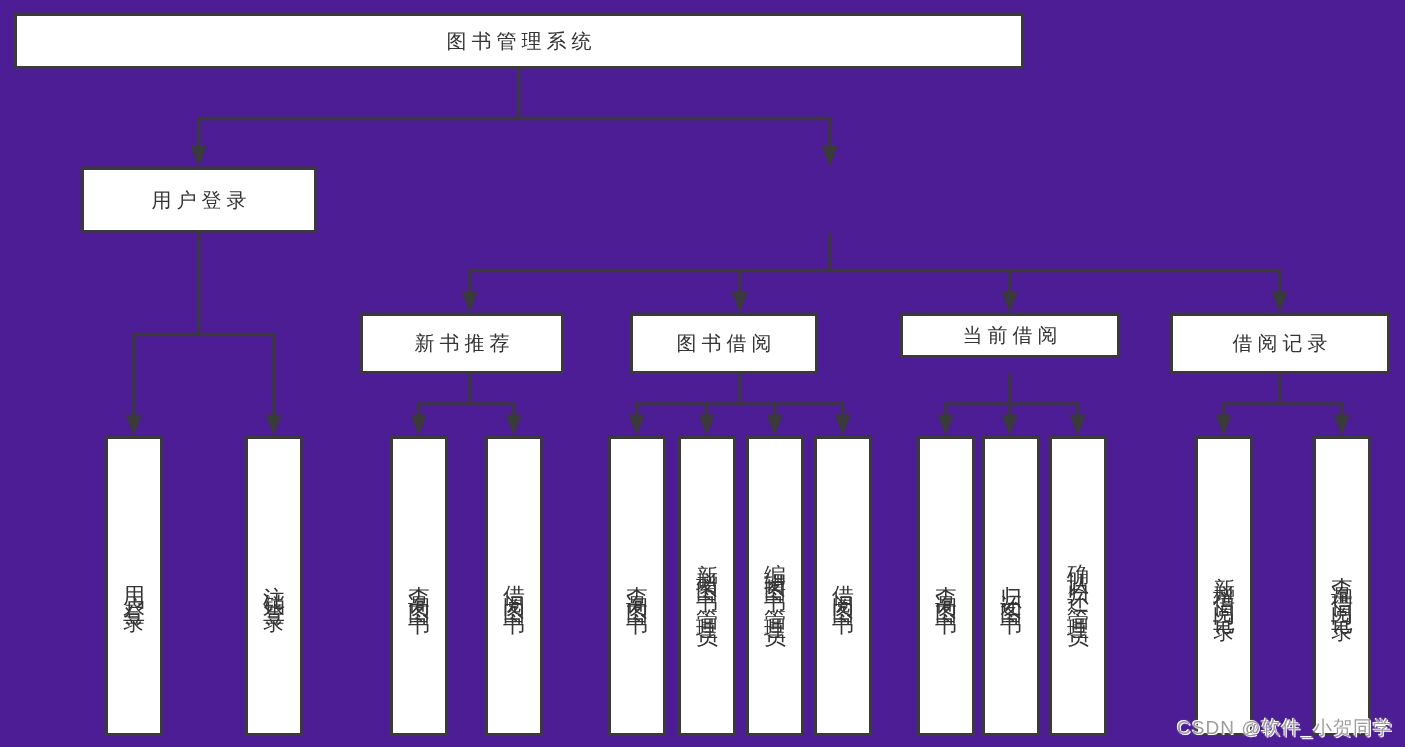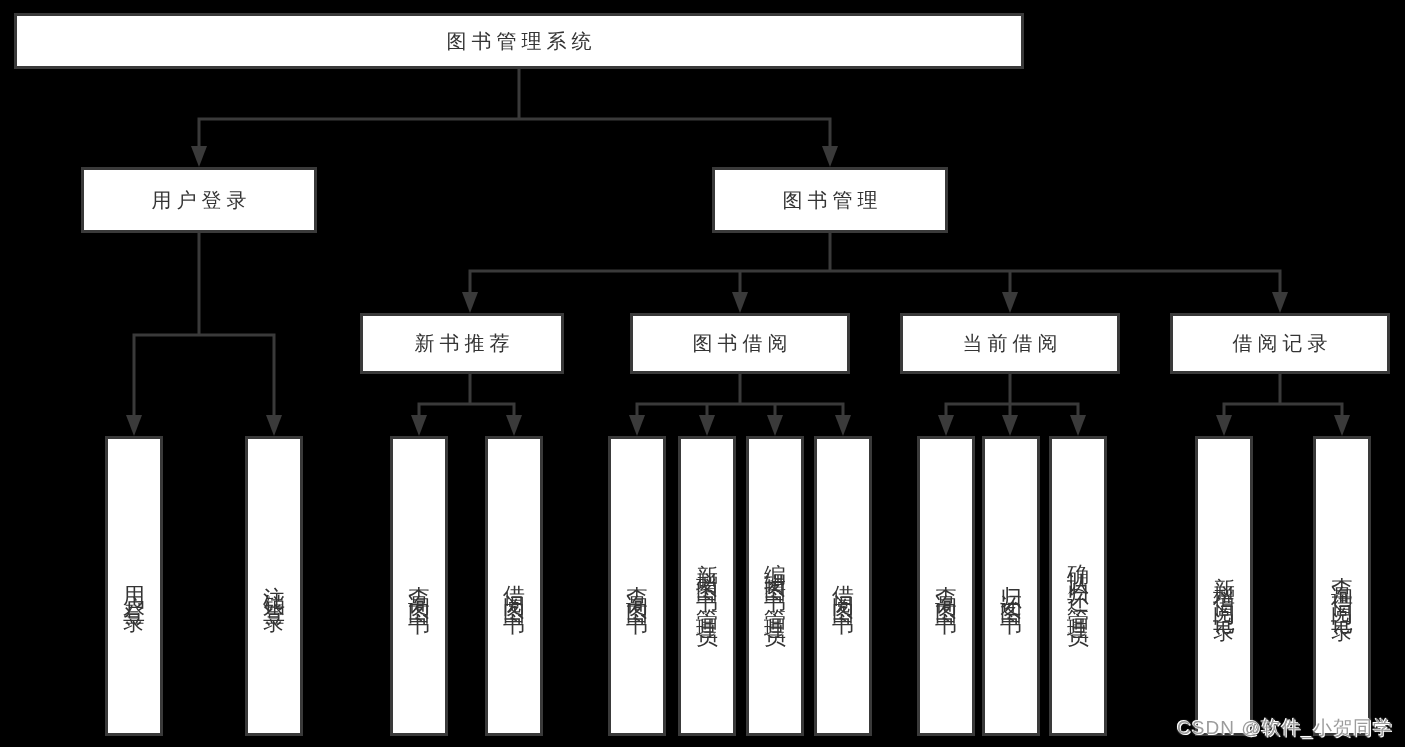--- a/index.html
+++ b/index.html
@@ -5,21 +5,21 @@
   html, body {
     margin: 0;
     padding: 0;
     background: #ffffff;
     font-family: "Liberation Sans", "DejaVu Sans", sans-serif;
   }
   .stage {
     position: relative;
     width: 1405px;
     height: 747px;
-    background: #000000;
+    background: #4c1d95;
     overflow: hidden;
   }
   .wires {
     position: absolute;
     left: 0; top: 0;
     width: 1405px;
     height: 747px;
     pointer-events: none;
   }
   .node {
@@ -118,31 +118,28 @@
     </g>
   </svg>
 
   <div class="node" style="left:14px; top:13px; width:1010px; height:56px;">
     <span class="h-label">图书管理系统</span>
   </div>
 
   <div class="node" style="left:81px; top:167px; width:236px; height:66px;">
     <span class="h-label">用户登录</span>
   </div>
-  <div class="node" style="left:712px; top:167px; width:236px; height:66px;">
-    <span class="h-label">图书管理</span>
-  </div>
 
   <div class="node" style="left:360px; top:313px; width:204px; height:61px;">
     <span class="h-label">新书推荐</span>
   </div>
-  <div class="node" style="left:630px; top:313px; width:220px; height:61px;">
+  <div class="node" style="left:630px; top:313px; width:188px; height:61px;">
     <span class="h-label">图书借阅</span>
   </div>
-  <div class="node" style="left:900px; top:313px; width:220px; height:61px;">
+  <div class="node" style="left:900px; top:313px; width:220px; height:45px;">
     <span class="h-label">当前借阅</span>
   </div>
   <div class="node" style="left:1170px; top:313px; width:220px; height:61px;">
     <span class="h-label">借阅记录</span>
   </div>
 
   <div class="node" style="left:105px; top:436px; width:58px; height:300px;">
     <span class="v-label">用户登录</span>
   </div>
   <div class="node" style="left:245px; top:436px; width:58px; height:300px;">

